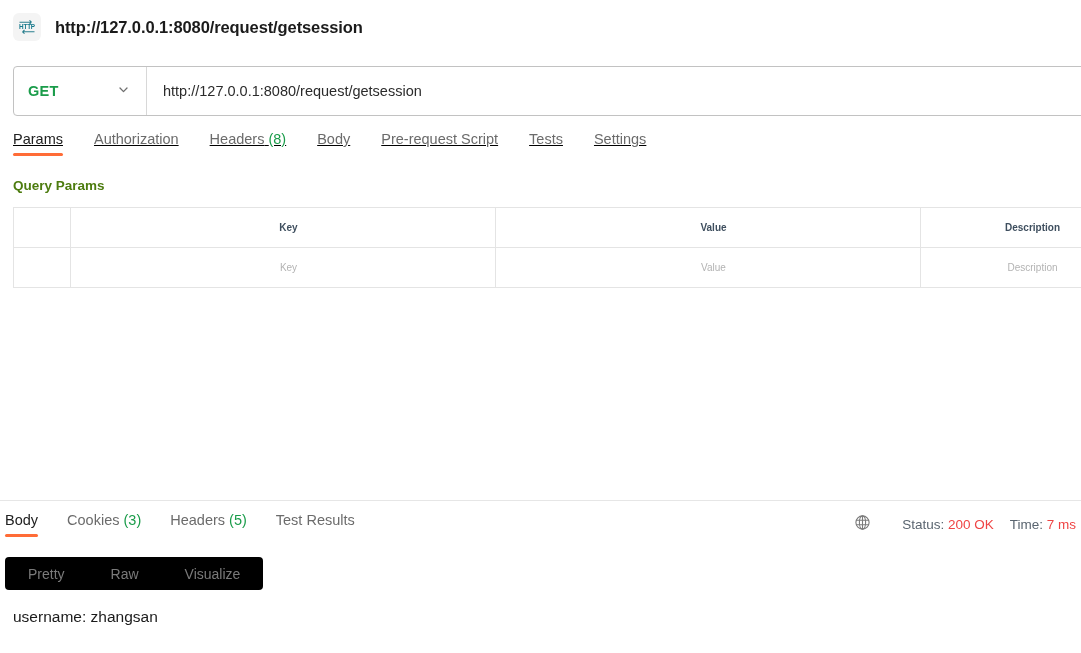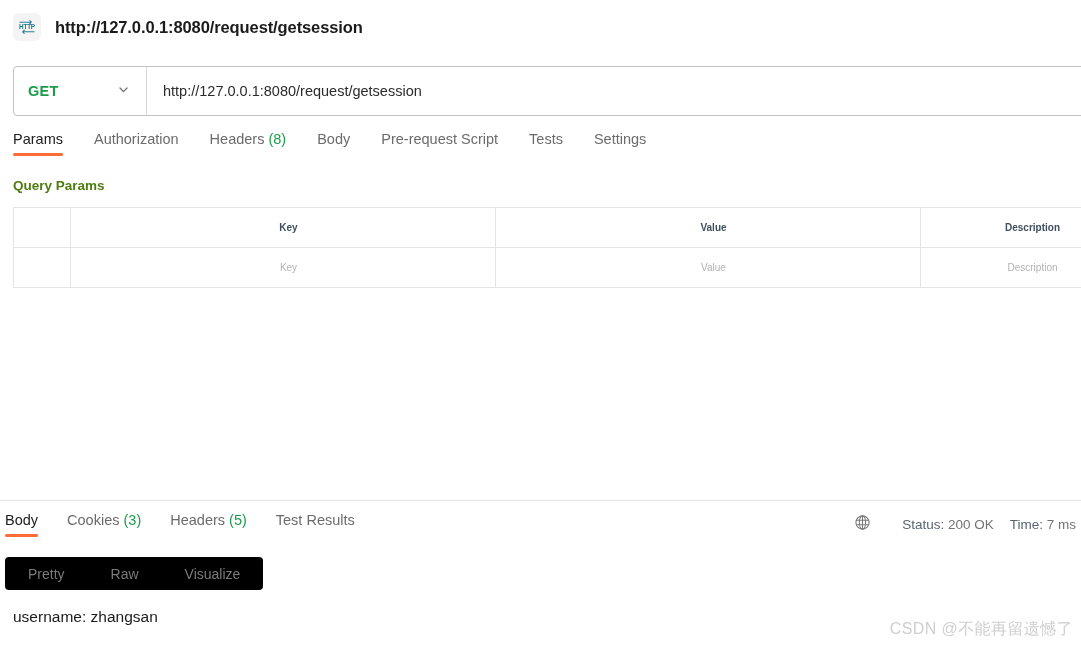--- a/index.html
+++ b/index.html
@@ -86,20 +86,21 @@
     cursor: text;
   }
 
   
   .req-tabs {
     position: absolute;
     left: 13px; top: 131px;
     width: 1068px; height: 33px;
     display: flex;
     align-items: flex-start;
+    text-decoration: underline;
   }
   .req-tab {
     position: relative;
     font-size: 14.5px;
     color: #6b6b6b;
     padding: 0 0 9px 0;
     margin-right: 31px;
     white-space: nowrap;
     cursor: pointer;
   }
@@ -193,21 +194,21 @@
     font-size: 13.5px;
     color: #5a6570;
     white-space: nowrap;
   }
   .globe-icon {
     display: block;
     margin-right: 15px;
   }
   .meta-item { margin-left: 16px; }
   .meta-item:first-of-type { margin-left: 0; }
-  .meta-val { color: #737373; }
+  .meta-val { color: #ef4444; }
 
   
   .view-seg {
     position: absolute;
     left: 5px; top: 557px;
     height: 33px;
     background: #000000;
     border-radius: 4px;
     display: flex;
     align-items: stretch;
@@ -360,15 +361,14 @@
   </div>
 
   <div class="view-seg">
     <div class="seg-btn">Pretty</div>
     <div class="seg-btn">Raw</div>
     <div class="seg-btn">Visualize</div>
   </div>
 
   <div class="resp-body">username: zhangsan</div>
 
-  <div class="watermark">CSDN @不能再留遗憾了</div>
 
 </div>
 
 </body></html>

